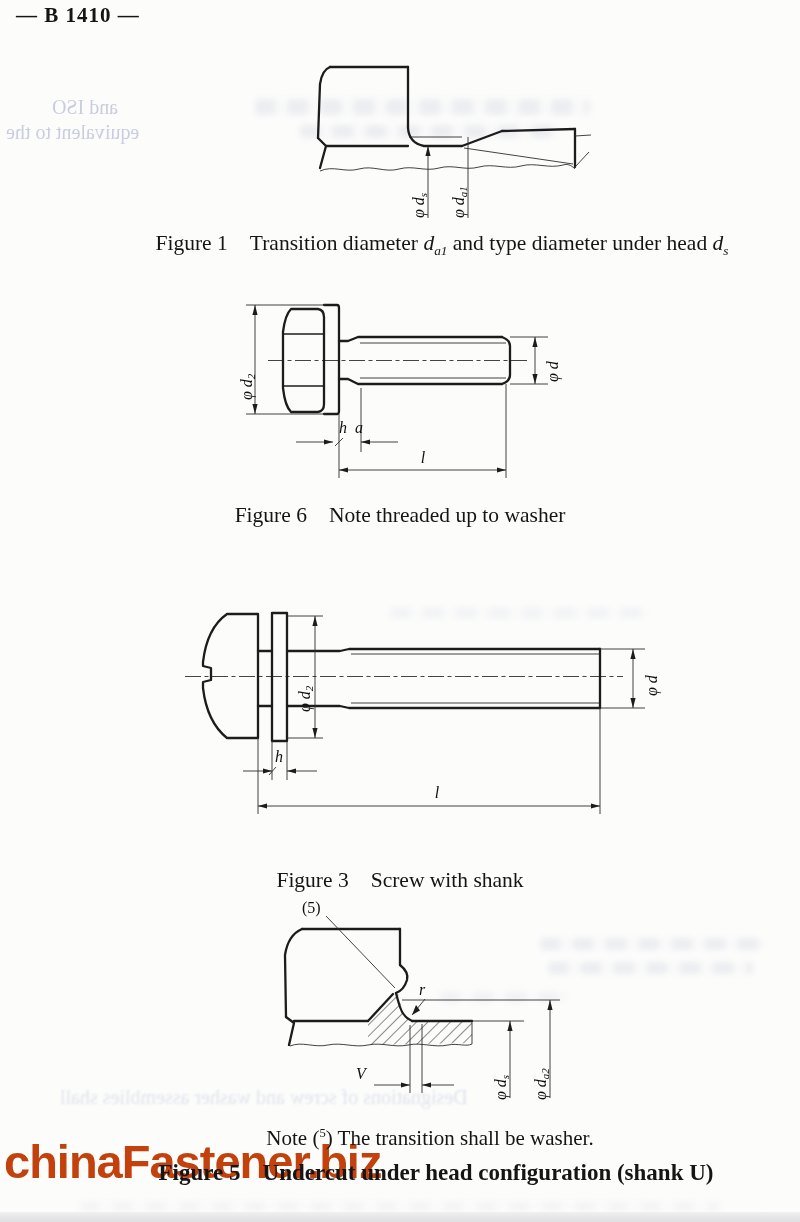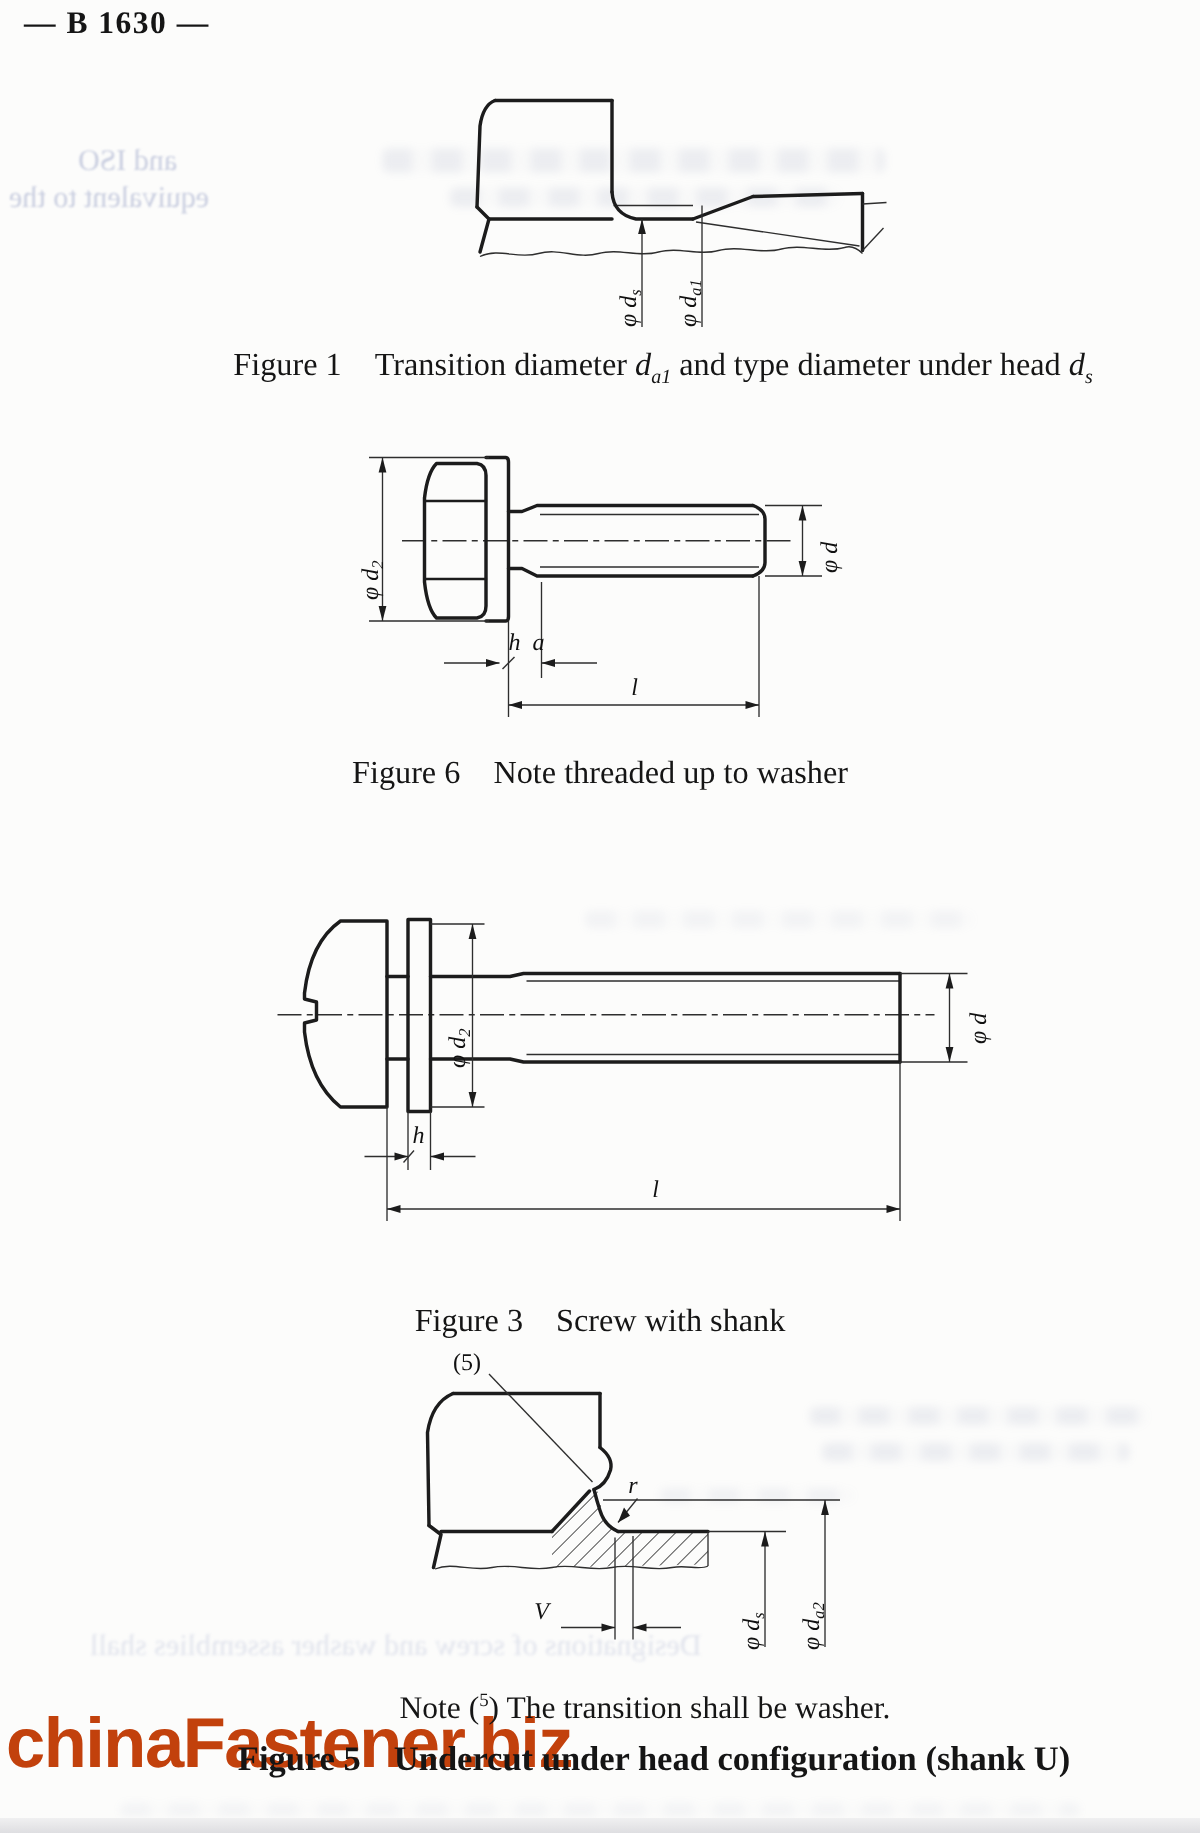--- a/index.html
+++ b/index.html
@@ -33,21 +33,21 @@
   .tn{stroke:#2e2e2e;stroke-width:.9;fill:none;}
   .cl{stroke:#2e2e2e;stroke-width:.9;fill:none;stroke-dasharray:16 3.5 4 3.5;}
   .ar{fill:#1c1c1c;stroke:none;}
   .dim{font:italic 16px "Liberation Serif","DejaVu Serif",serif;fill:#111;}
   .ssub{font-size:11px;}
   .ref{font:16px "Liberation Serif","DejaVu Serif",serif;fill:#111;}
 </style>
 </head>
 <body>
 
-<div class="abs header">— B 1630 —</div>
+<div class="abs header">— B 1410 —</div>
 
 <div class="abs ghost g1">and ISO</div>
 <div class="abs ghost g2">equivalent to the</div>
 <div class="abs ghost g3">Designations of screw and washer assemblies shall</div>
 <div class="abs smudge" style="left:255px;top:99px;width:335px;height:16px;"></div>
 <div class="abs smudge" style="left:300px;top:125px;width:260px;height:13px;"></div>
 <div class="abs smudge" style="left:390px;top:607px;width:260px;height:12px;opacity:.16;"></div>
 <div class="abs smudge" style="left:540px;top:938px;width:225px;height:12px;"></div>
 <div class="abs smudge" style="left:548px;top:962px;width:205px;height:12px;"></div>
 <div class="abs smudge" style="left:440px;top:992px;width:130px;height:10px;opacity:.2;"></div>

